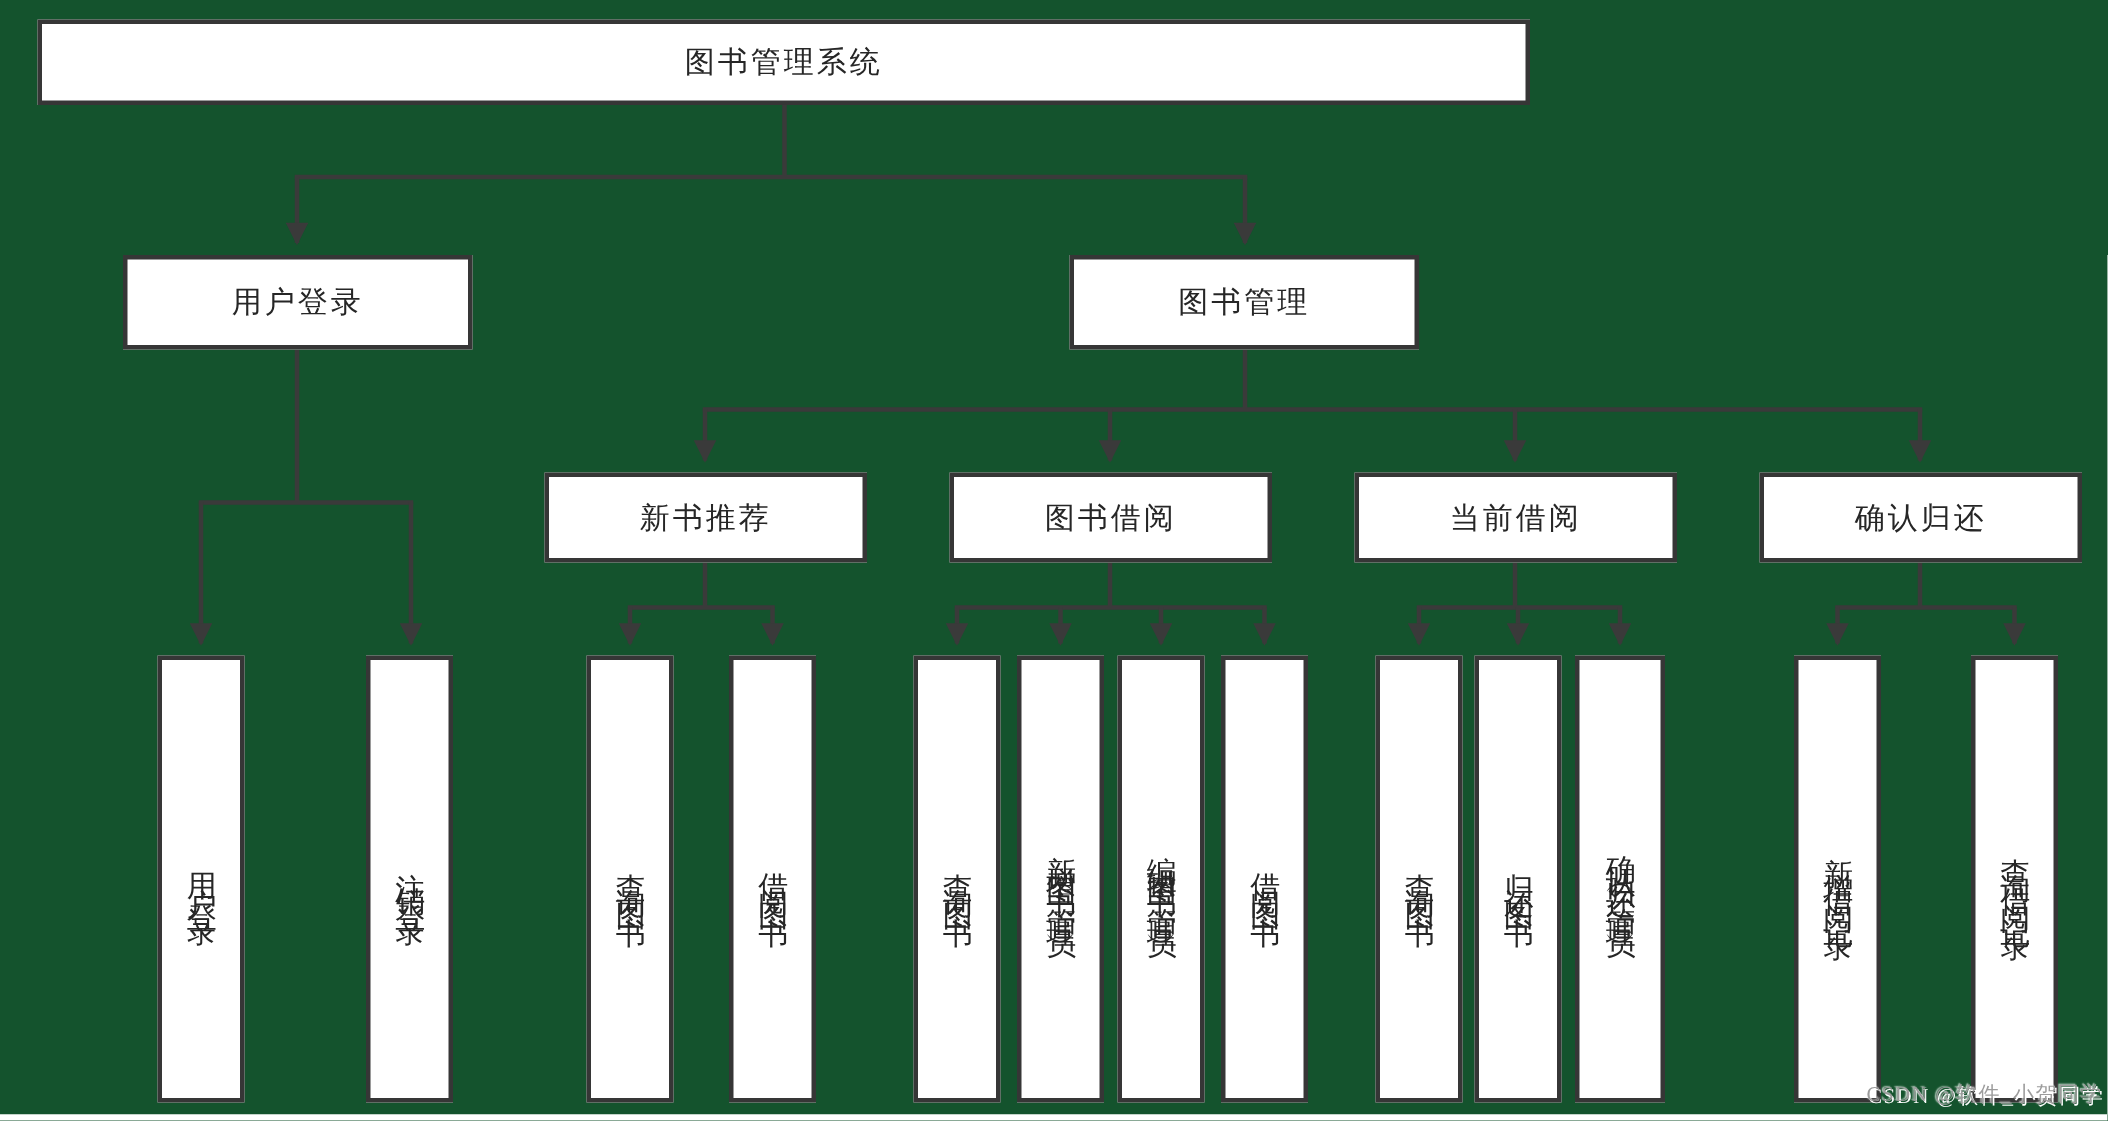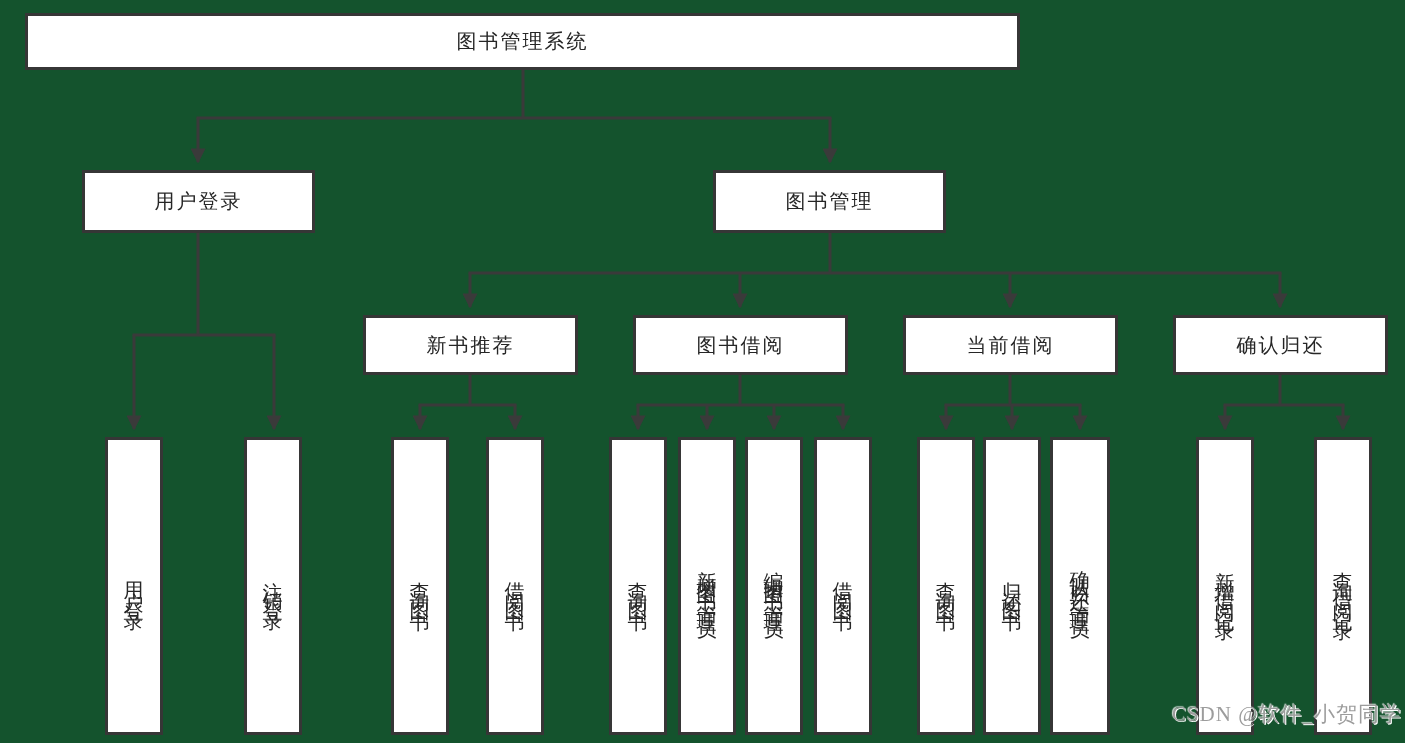--- a/index.html
+++ b/index.html
@@ -11,21 +11,21 @@
   .box{
     position:absolute;border:3px solid #363636;background:#ffffff;
     display:flex;align-items:center;justify-content:center;box-sizing:border-box;
     font-size:20px;letter-spacing:2px;white-space:nowrap;
   }
   .leaf span{
     writing-mode:vertical-rl;text-orientation:mixed;
     font-size:20px;letter-spacing:10px;line-height:1;white-space:nowrap;
   }
   .watermark{
-    position:absolute;right:3px;bottom:15px;font-size:21px;letter-spacing:1px;
+    position:absolute;right:3px;bottom:4px;font-size:14px;letter-spacing:1px;
     color:#9c9c9c;text-shadow:1px 1px 0 #ffffff,-1px -1px 1px rgba(255,255,255,.8);
     z-index:5;
   }
 </style>
 </head>
 <body>
 
 <div class="stage">
 
   <svg class="connectors" viewBox="0 0 1405 747" fill="none">

